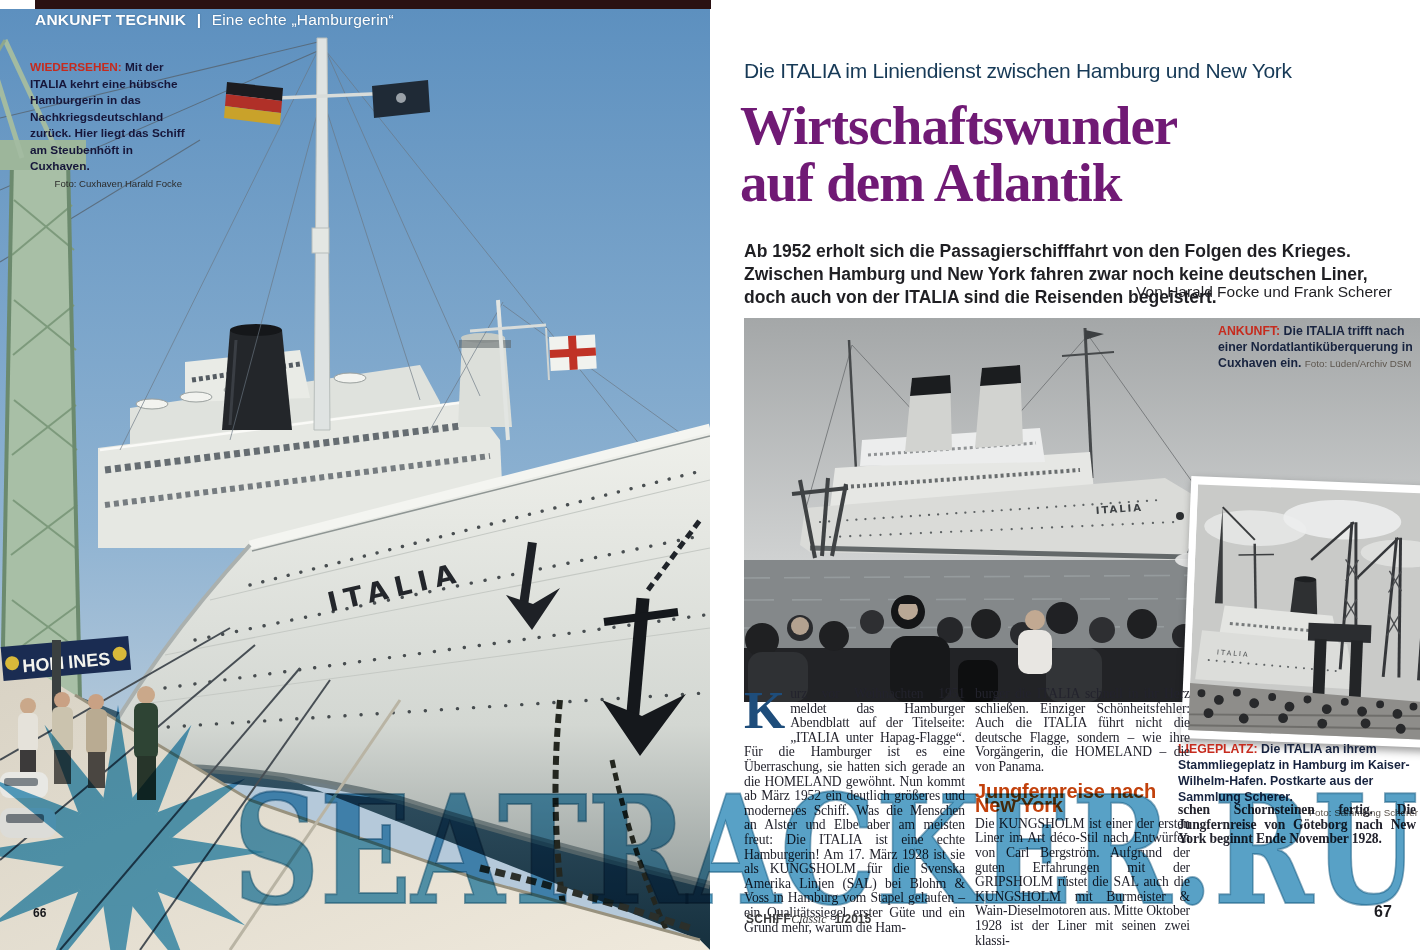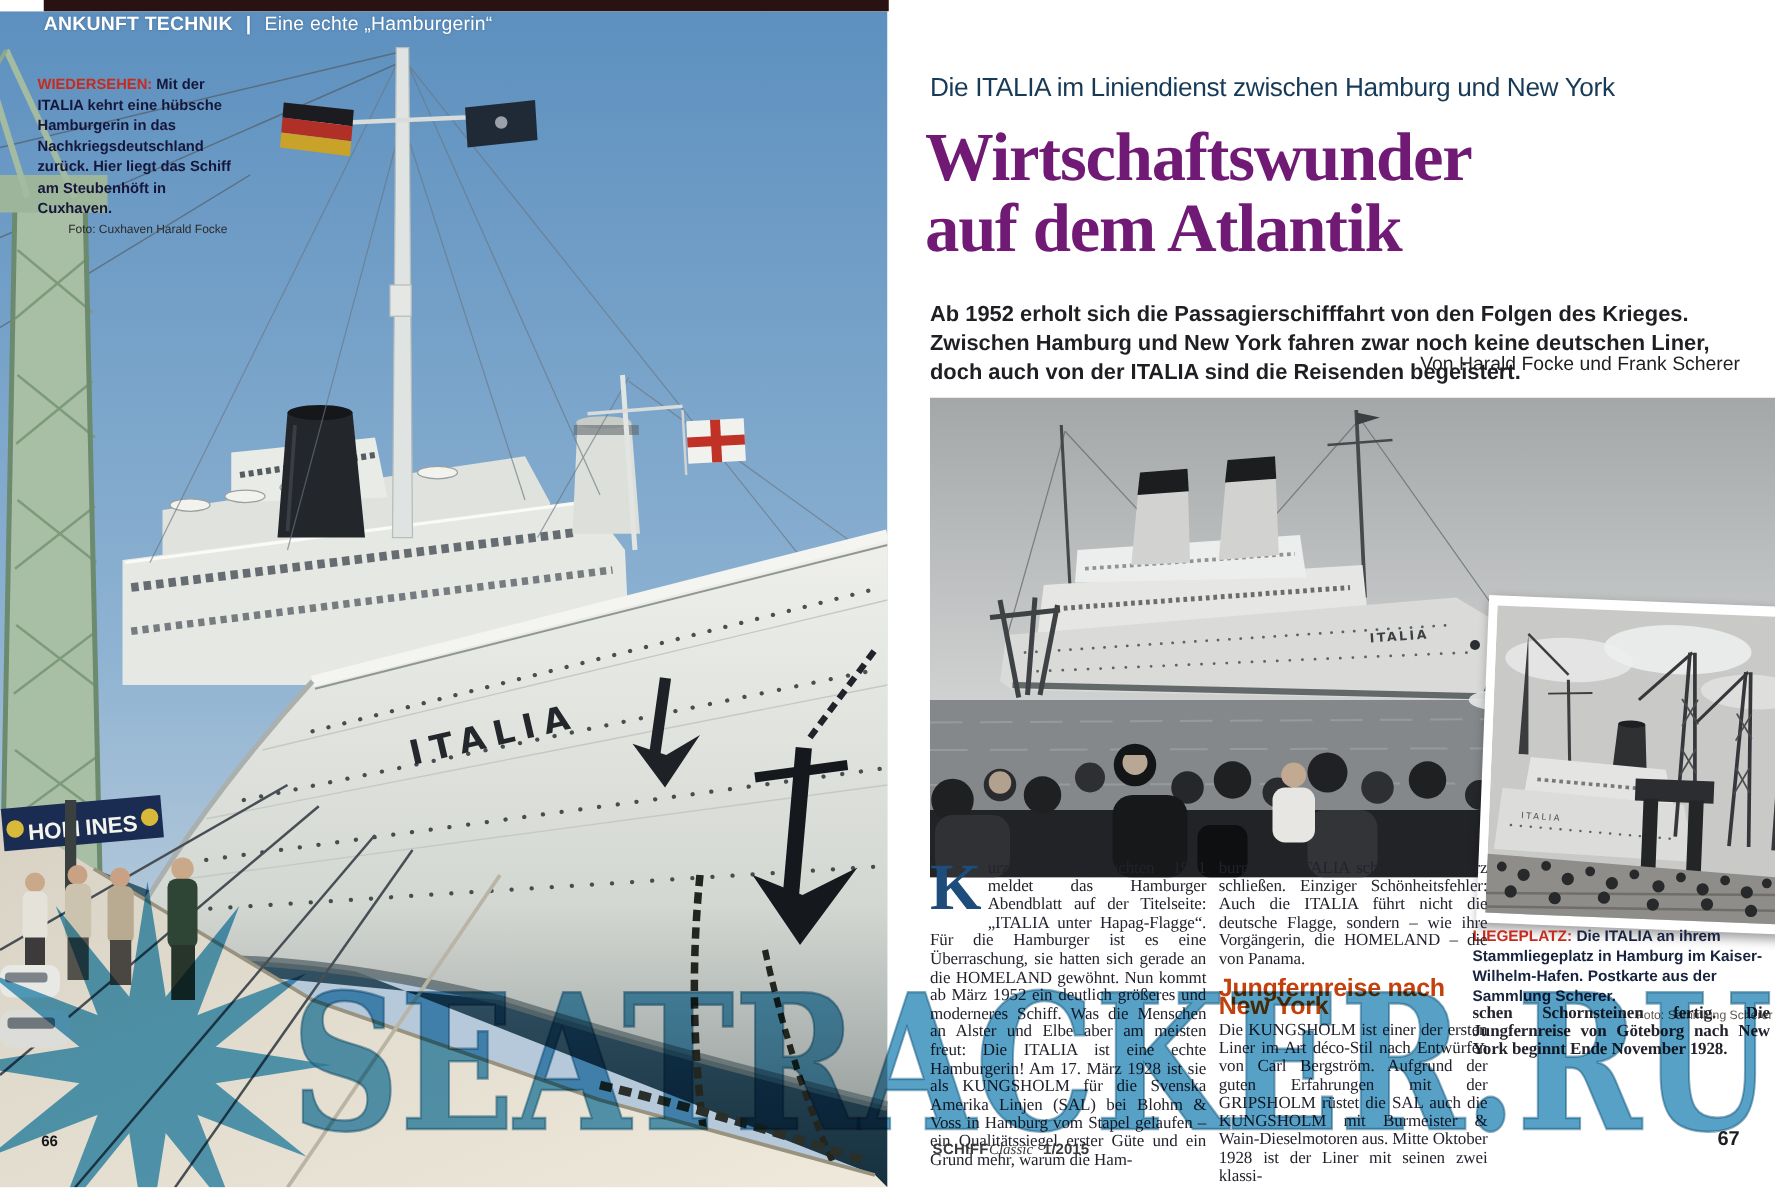--- a/index.html
+++ b/index.html
@@ -356,20 +356,24 @@
       <rect x="1046" y="648" width="56" height="54" rx="14" fill="#323437"></rect>
       <circle cx="908" cy="610" r="10" fill="#b9a795"></circle>
       <path d="M894,604 a14,8 0 0 1 28,0" fill="#141517"></path>
       <circle cx="1035" cy="620" r="10" fill="#c2a992"></circle>
       <rect x="1018" y="630" width="34" height="44" rx="10" fill="#e8e6e2"></rect>
       <circle cx="800" cy="626" r="9" fill="#b3a18f"></circle>
       <rect x="958" y="660" width="40" height="42" rx="10" fill="#0e0f10"></rect>
     </g>
   </svg>
 
+  <div id="cap-ankunft" class="abs photo-cap">
+    <span class="lbl">ANKUNFT:</span><span> Die ITALIA trifft nach einer Nordatlantiküberquerung in Cuxhaven ein.</span>
+    <span class="credit">Foto: Lüden/Archiv DSM</span>
+  </div>
 
   <div id="inset" class="abs">
     <svg width="236" height="248" viewBox="0 0 240 250">
       <rect width="240" height="250" fill="#c9cac8"></rect>
       <ellipse cx="60" cy="42" rx="52" ry="18" fill="#e6e7e5" opacity=".9"></ellipse>
       <ellipse cx="148" cy="30" rx="60" ry="20" fill="#eceded" opacity=".9"></ellipse>
       <ellipse cx="210" cy="62" rx="42" ry="14" fill="#e2e3e1" opacity=".85"></ellipse>
 
       <g>
         <line x1="60" y1="58" x2="64" y2="130" stroke="#3c3e40" stroke-width="2.5"></line>

